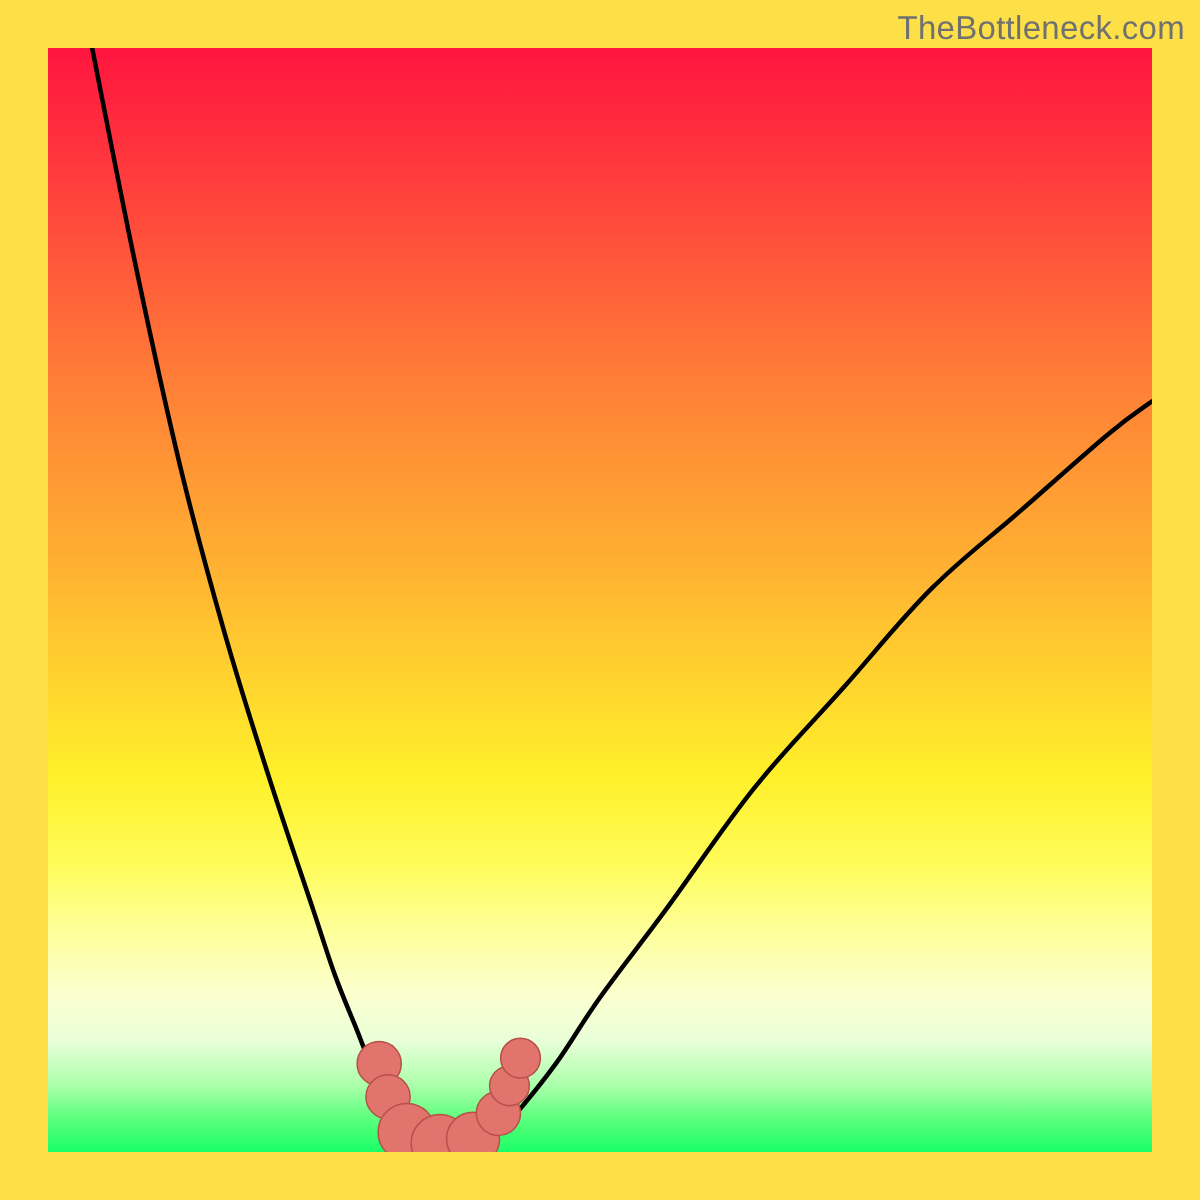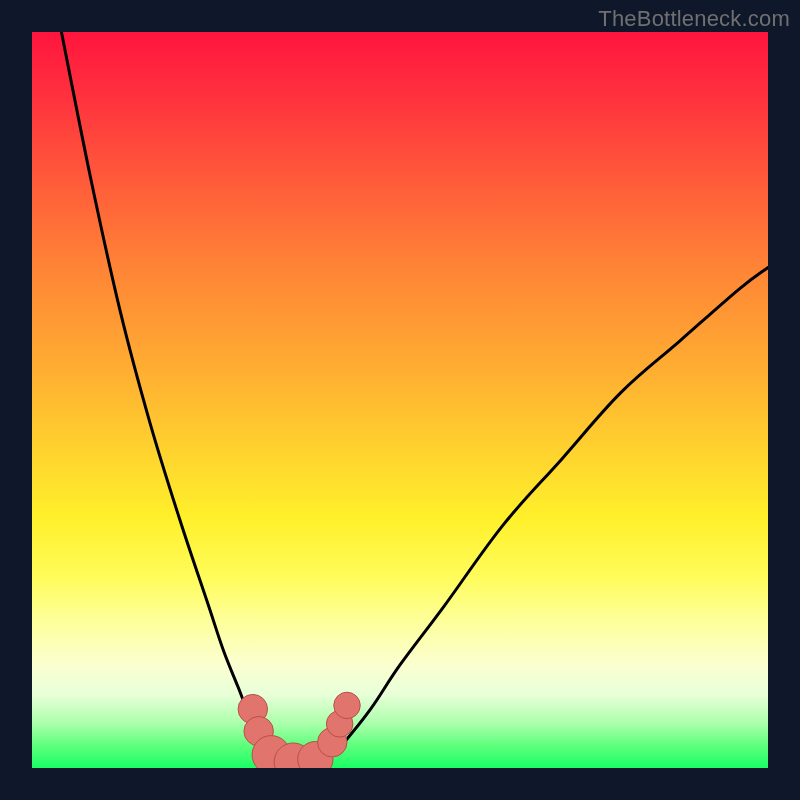--- a/index.html
+++ b/index.html
@@ -10,21 +10,21 @@
     background: #000;
     overflow: hidden;
     font-family: Arial, Helvetica, sans-serif;
   }
   .frame {
     position: absolute;
     left: 0;
     top: 0;
     width: 800px;
     height: 800px;
-    background: #0f172a;
+    background: #fde047;
   }
   .plot-bg {
     position: absolute;
     left: 32px;
     top: 32px;
     width: 736px;
     height: 736px;
     
     background: linear-gradient(
       to bottom,

